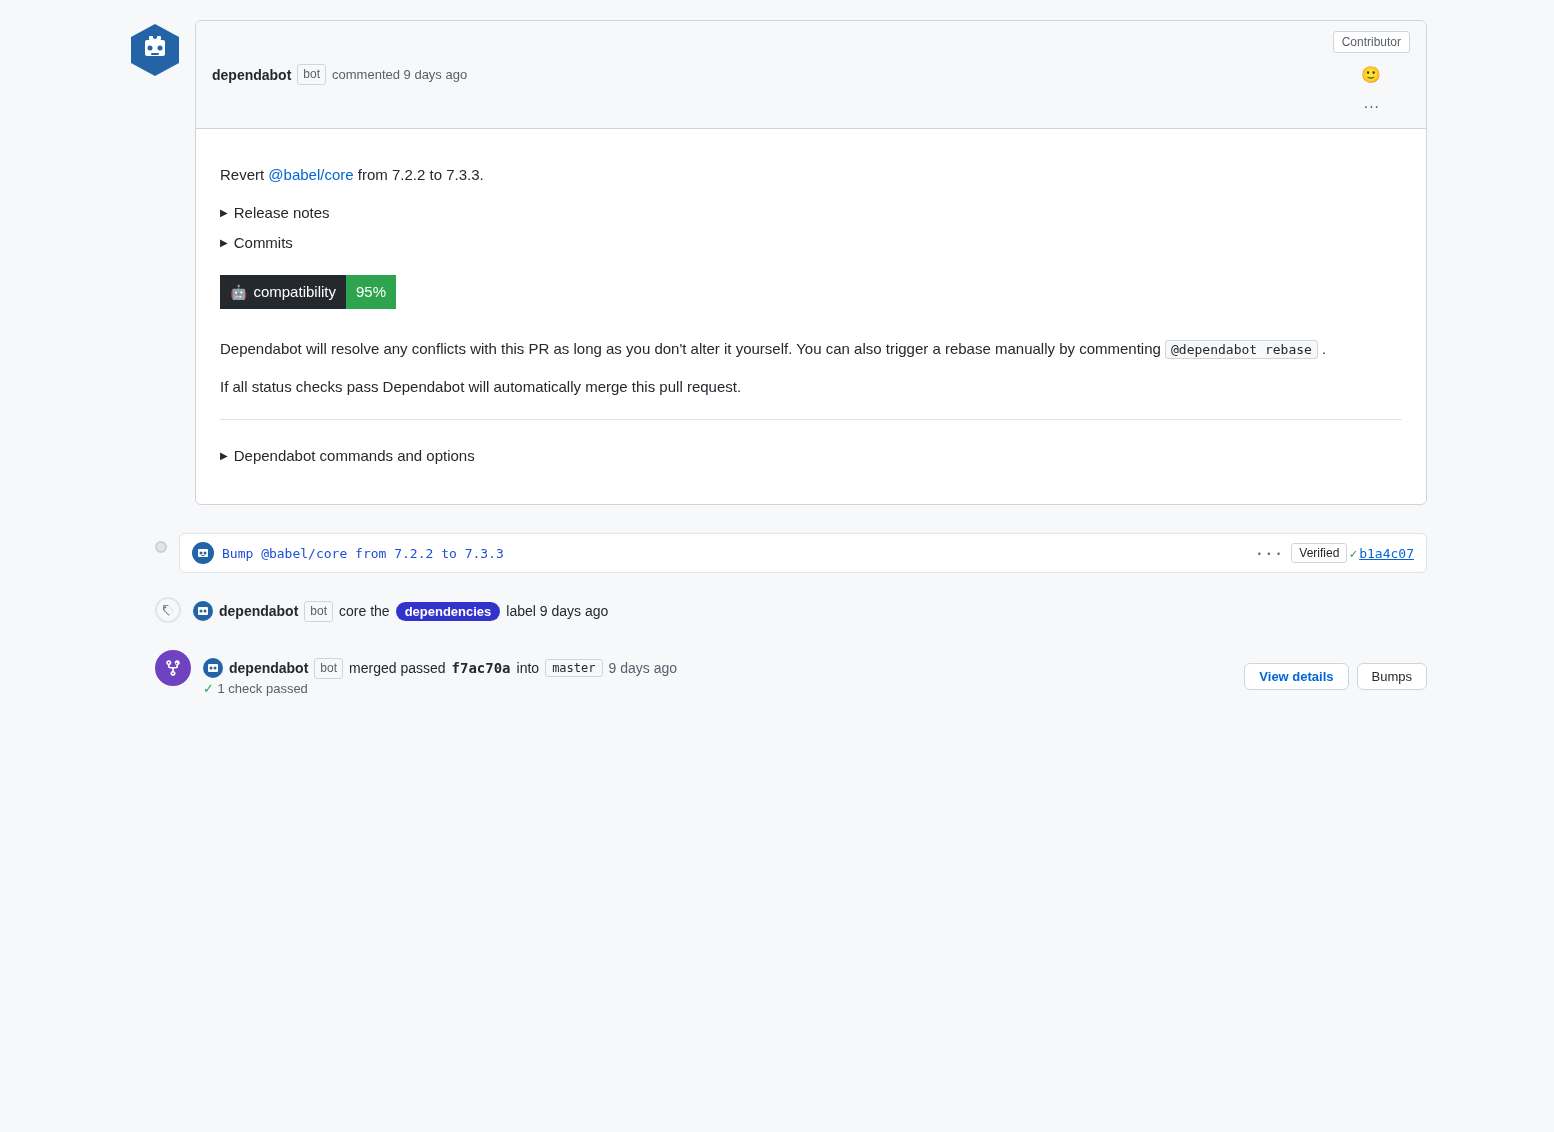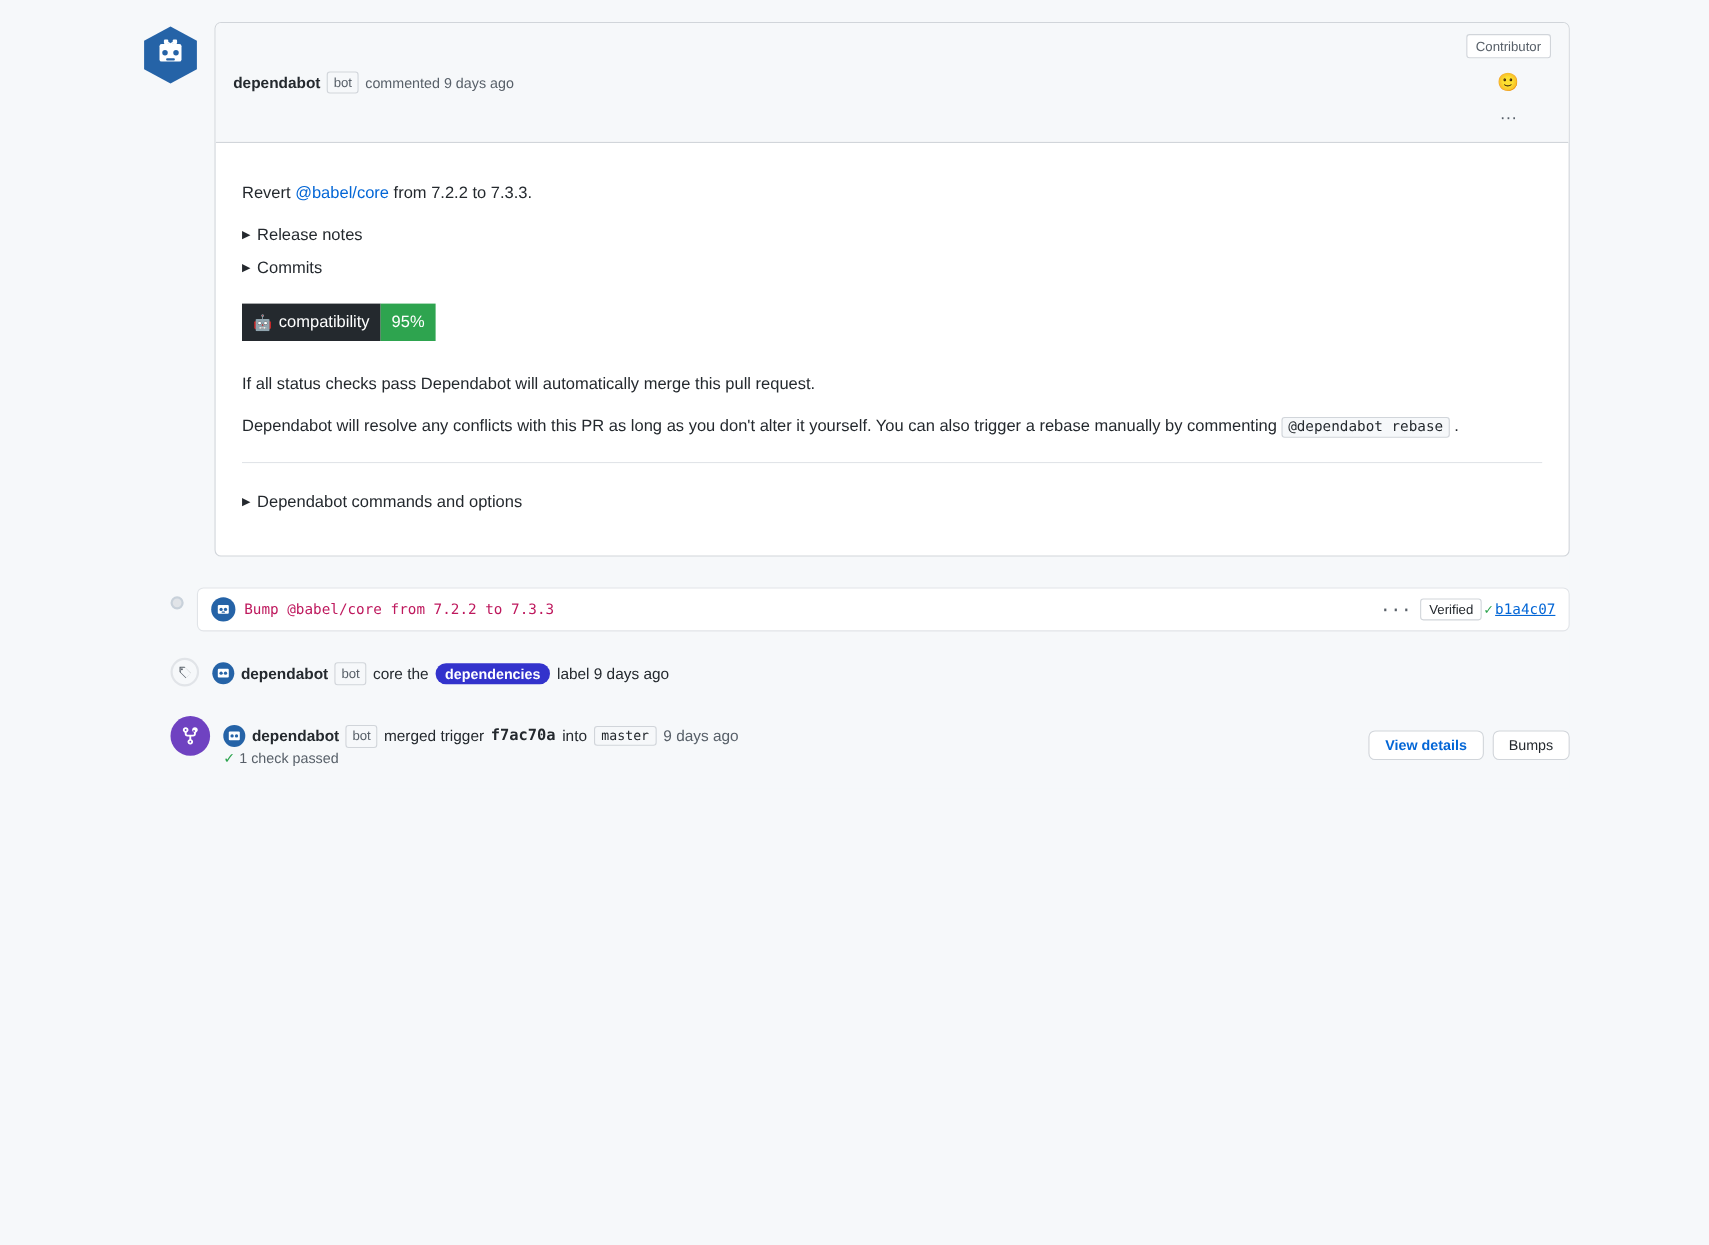--- a/index.html
+++ b/index.html
@@ -178,21 +178,21 @@
       height: 22px;
       border-radius: 50%;
       background: #2563a7;
       display: flex;
       align-items: center;
       justify-content: center;
       flex-shrink: 0;
     }
     .commit-text {
       flex: 1;
-      color: #be185d;
+      color: #1d4ed8;
     }
     .commit-dots {
       color: #586069;
       font-size: 16px;
     }
     .commit-right {
       display: flex;
       align-items: center;
       gap: 2px;
       margin-left: auto;
@@ -355,28 +355,28 @@
         
         <div style="display:inline-flex; margin: 14px 0;">
           <div class="compat-left">
             <span style="font-size:14px;">🤖</span>
             <span>compatibility</span>
           </div>
           <div class="compat-right">95%</div>
         </div>
 
         
-        <p class="body-text">If all status checks pass Dependabot will automatically merge this pull request.</p>
-
-        
         <p class="body-text">
           <span>Dependabot will resolve any conflicts with this PR as long as you don't alter it yourself. You can also trigger a rebase manually by commenting</span>
           <code class="inline-code">@dependabot rebase</code>
           <span>.</span>
         </p>
+
+        
+        <p class="body-text">If all status checks pass Dependabot will automatically merge this pull request.</p>
 
         <hr class="divider">
 
         
         <div class="commands-summary">
           <span class="triangle">▶</span>
           <span>Dependabot commands and options</span>
         </div>
       </div>
     </div>
@@ -444,21 +444,21 @@
           <div class="merge-title">
             <div class="small-avatar">
               <svg viewBox="0 0 12 12" width="12" height="12" fill="white">
                 <rect x="1" y="2" width="10" height="8" rx="1" fill="white"></rect>
                 <circle cx="4" cy="6" r="1.5" fill="#2563a7"></circle>
                 <circle cx="8" cy="6" r="1.5" fill="#2563a7"></circle>
               </svg>
             </div>
             <strong>dependabot</strong>
             <span class="badge-bot">bot</span>
-            <span>merged trigger</span>
+            <span>merged passed</span>
             <strong style="font-family: 'SFMono-Regular', Consolas, monospace;">f7ac70a</strong>
             <span>into</span>
             <span class="branch-badge">master</span>
             <span style="color:#586069;">9 days ago</span>
           </div>
           <div class="merge-meta">
             <span class="check-green">✓ </span>
             <span>1 check passed</span>
           </div>
         </div>

